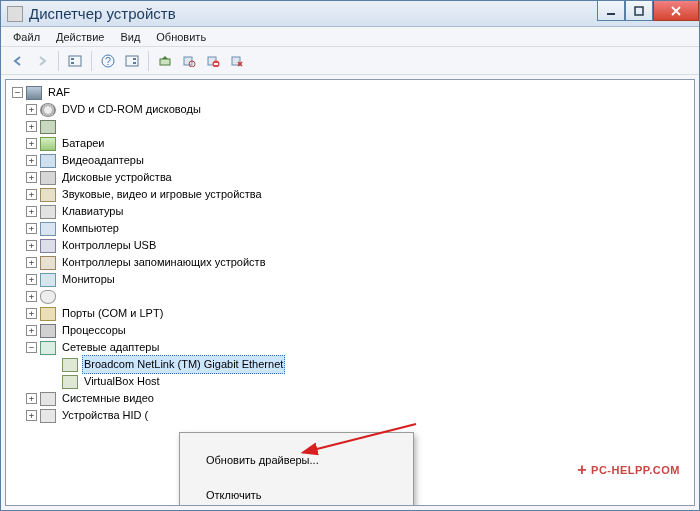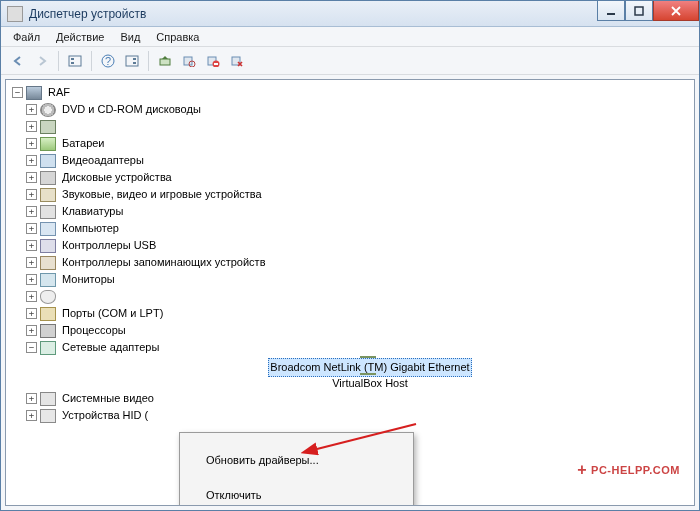--- a/index.html
+++ b/index.html
@@ -1,41 +1,41 @@
 <!DOCTYPE html>
 <html><head>
 <meta charset="utf-8">
 <style>
   * { box-sizing: border-box; margin: 0; padding: 0; font-family: "Segoe UI", Tahoma, sans-serif; font-size: 11px; }
   body { background: #fff; width: 700px; height: 511px; overflow: hidden; }
   .window { width: 700px; height: 511px; border: 1px solid #5a7fa6; background: #fff; display: flex; flex-direction: column; position: relative; }
   .titlebar { height: 26px; background: linear-gradient(#e9eff7, #d6e2f0); display: flex; align-items: center; padding-left: 6px; border-bottom: 1px solid #a8bdd4; }
   .titlebar .app-ico { width: 16px; height: 16px; margin-right: 6px; background: #dedede; border: 1px solid #999; display: inline-block; }
-  .titlebar .title { color: #1b3a5f; font-size: 12px; }
+  .titlebar .title { color: #1b3a5f; font-size: 15px; }
   .win-btns { position: absolute; right: 0; top: 0; display: flex; }
   .win-btn { height: 20px; border: 1px solid #5a7fa6; border-top: none; background: linear-gradient(#f3f7fb,#dbe6f2); display:flex; align-items:center; justify-content:center; }
   .win-btn.min,.win-btn.max{ width:28px; }
   .win-btn.cls{ width:46px; background: linear-gradient(#f08080,#d64531); color:#fff; border-color:#a63a2a;}
   .win-btn svg{ display:block; }
   .menubar { height: 20px; display: flex; align-items: center; padding: 0 6px; gap: 4px; background: #f4f6f9; border-bottom: 1px solid #d9dce0; }
   .menubar span { padding: 2px 6px; color: #1a1a1a; cursor: default; }
   .toolbar { height: 28px; display: flex; align-items: center; padding: 0 6px; gap: 2px; background: #f4f6f9; border-bottom: 1px solid #d9dce0; }
   .tb-btn { width: 22px; height: 22px; display:flex; align-items:center; justify-content:center; border:1px solid transparent; border-radius:2px;}
   .tb-sep{ width:1px; height:20px; background:#cfd4da; margin:0 3px;}
   .content-wrap { flex: 1; padding: 4px; background:#f4f6f9; }
   .treebox{ width:100%; height:100%; border:1px solid #8a9aae; background:#fff; overflow:auto; position:relative; padding:4px 2px;}
   .node{ display:flex; align-items:center; height:17px; line-height:17px; white-space:nowrap;}
   .expander{ width:11px; height:11px; border:1px solid #8b8b8b; margin:0 3px 0 0; display:inline-flex; align-items:center; justify-content:center; font-size:9px; color:#4a4a4a; background:#fff; cursor:pointer; font-family:monospace; line-height:1;}
   .expander.empty{ border:none; background:transparent; }
   .dev-ico{ width:16px; height:14px; margin-right:4px; display:inline-block; }
   .label{ padding:0 2px; }
   .label.sel{ background:#cde6ff; border:1px dotted #2a6fbf; padding:0 1px;}
   .t0{ padding-left:4px; }
   .t1{ padding-left:18px; }
-  .t2{ padding-left:40px;flex-direction:column; }
+  .t2{ padding-left:40px; }
   .ctxmenu{ position:absolute; left:173px; top:352px; width:235px; background:#f4f4f4; border:1px solid #9b9b9b; box-shadow:2px 3px 6px rgba(0,0,0,.3); padding:2px;}
   .ctxmenu .item{ padding:4px 18px 4px 24px; cursor:default;margin-top:15px; }
   .ctxmenu .sep{ height:1px; background:#c7c7c7; margin:2px 1px;}
   .arrow{ position:absolute; left:295px; top:342px; pointer-events:none; }
   .watermark{ position:absolute; right:14px; bottom:26px; color:#c44; font-weight:700; font-size:12px; letter-spacing:.5px; display:flex; align-items:center; gap:4px;}
   .watermark .plus{ color:#c44; font-size:16px; font-weight:900;}
   
   .ico-comp{ background:linear-gradient(#bcd,#789); border:1px solid #678;}
   .ico-disc{ background:radial-gradient(circle,#eee 35%,#bbb 36% 60%,#888 61%); border-radius:50%;}
   .ico-chip{ background:#c9d6c0; border:1px solid #6b8060;}
@@ -80,21 +80,21 @@
             <path d="M2 1 L10 9 M10 1 L2 9" stroke="#fff" stroke-width="1.8"></path>
           </svg>
         </div>
     </div>
   </div>
 
   <div class="menubar">
     <span>Файл</span>
     <span>Действие</span>
     <span>Вид</span>
-    <span>Справка</span>
+    <span>Обновить</span>
   </div>
 
   <div class="toolbar">
     <div class="tb-btn">
         <svg width="14" height="12">
           <path d="M9 2 L4 6 L9 10" fill="none" stroke="#6a8db3" stroke-width="2"></path>
         </svg>
       </div>
     <div class="tb-btn">
         <svg width="14" height="12">

